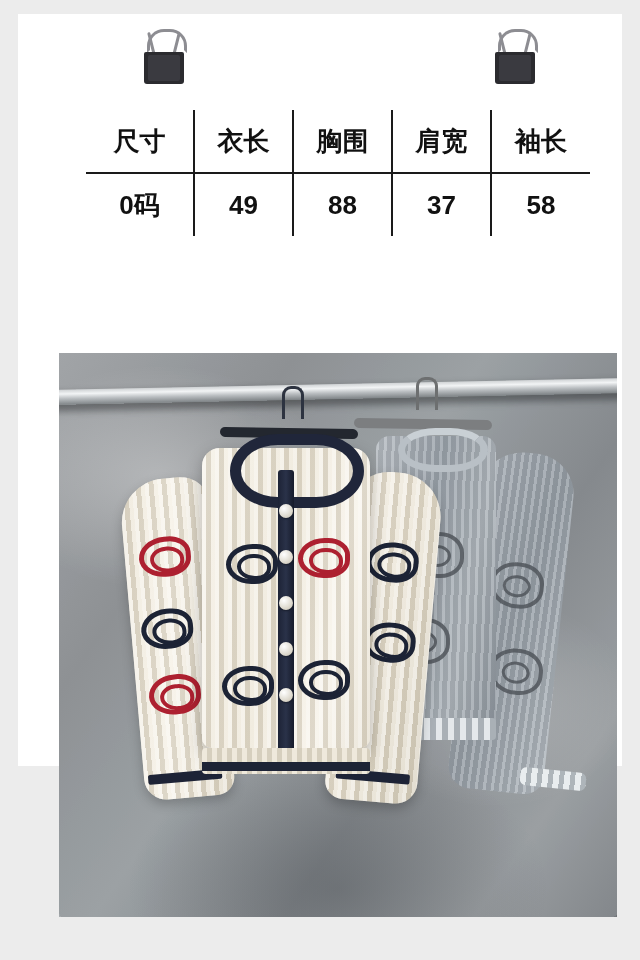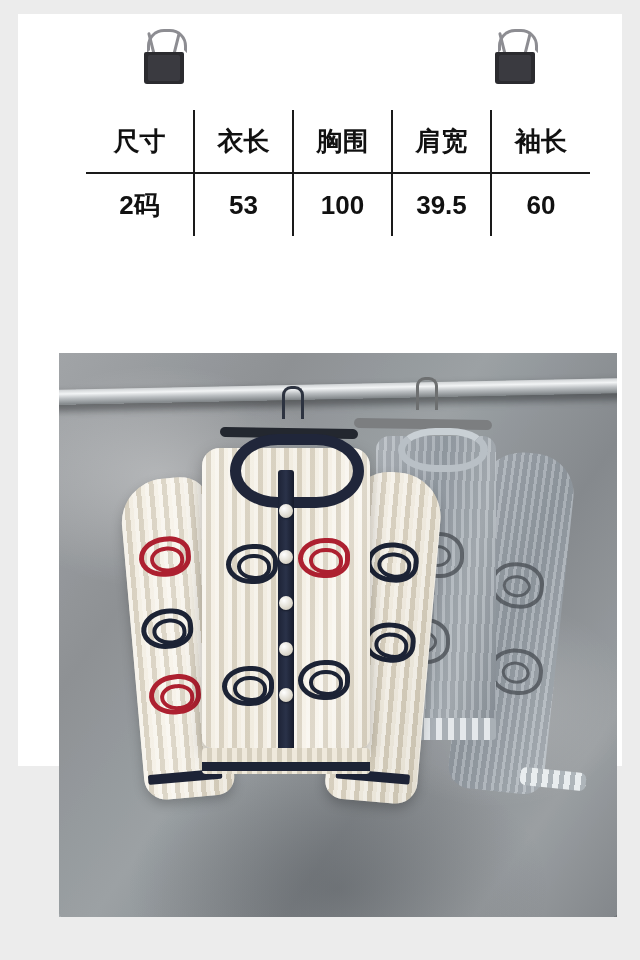--- a/index.html
+++ b/index.html
@@ -434,25 +434,25 @@
         </colgroup>
         <tbody>
           <tr>
             <th>尺寸</th>
             <th>衣长</th>
             <th>胸围</th>
             <th>肩宽</th>
             <th>袖长</th>
           </tr>
           <tr>
-            <th>2码</th>
-            <td>53</td>
-            <td>100</td>
-            <td>39.5</td>
-            <td>60</td>
+            <th>0码</th>
+            <td>49</td>
+            <td>88</td>
+            <td>37</td>
+            <td>58</td>
           </tr>
         </tbody>
       </table>
     </div>
 
     <div class="photo">
       <div class="wall"></div>
       <div class="rail-shadow"></div>
       <div class="rail"></div>
 

